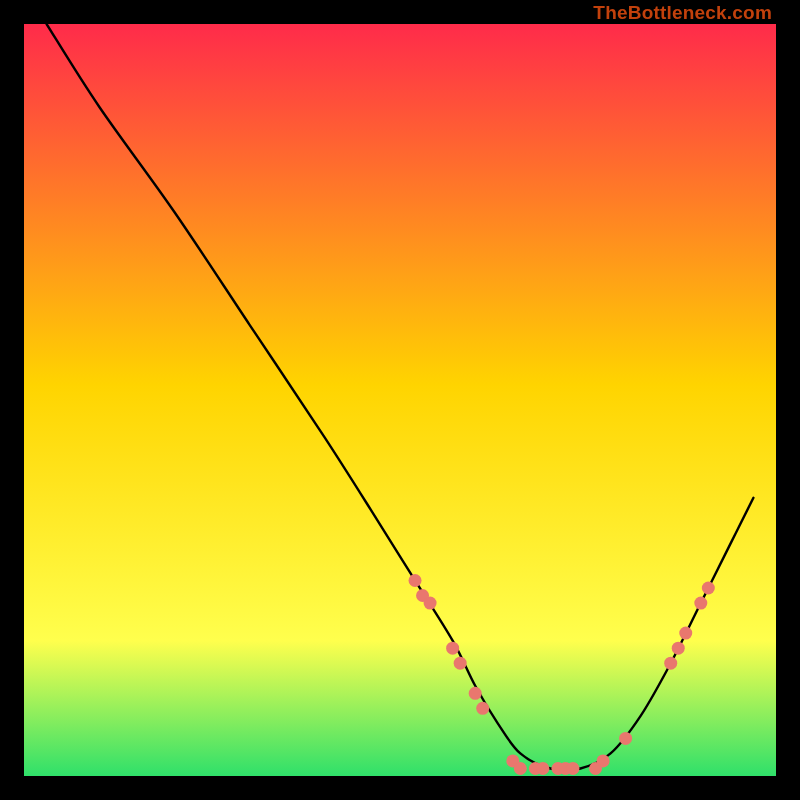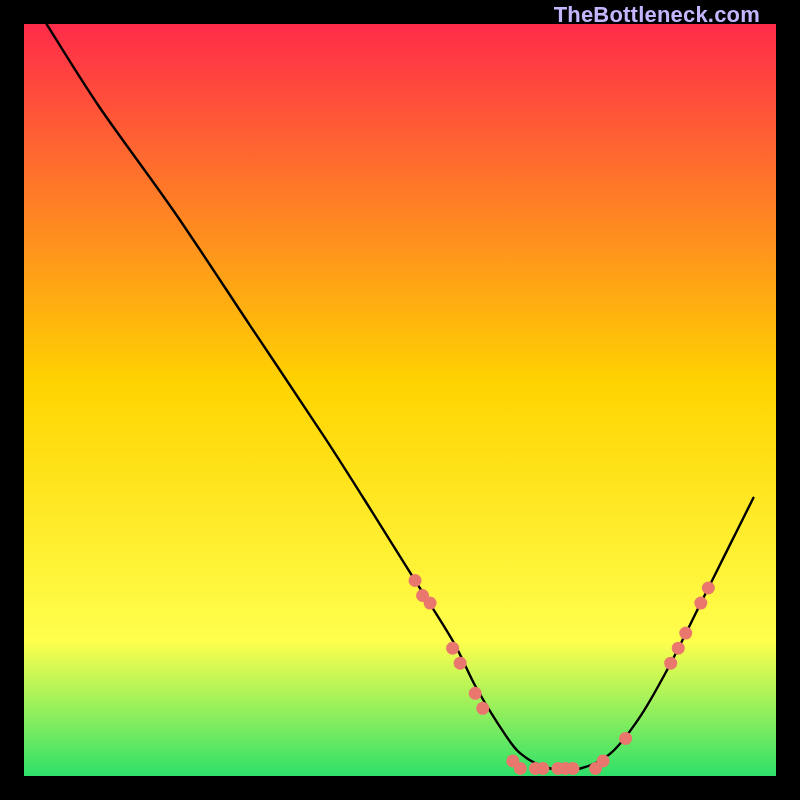--- a/index.html
+++ b/index.html
@@ -22,23 +22,23 @@
   .plot {
     position: absolute;
     left: 0;
     top: 0;
     width: 752px;
     height: 752px;
   }
   .watermark {
     position: absolute;
     top: 2px;
-    right: 40px;
-    color: #c4b5fd;
-    font-size: 22px;
+    right: 28px;
+    color: #c2410c;
+    font-size: 19px;
     font-weight: 600;
     letter-spacing: 0.2px;
   }
   svg { display: block; }
 </style>
 </head>
 <body>
 
 <div class="watermark">TheBottleneck.com</div>
 

